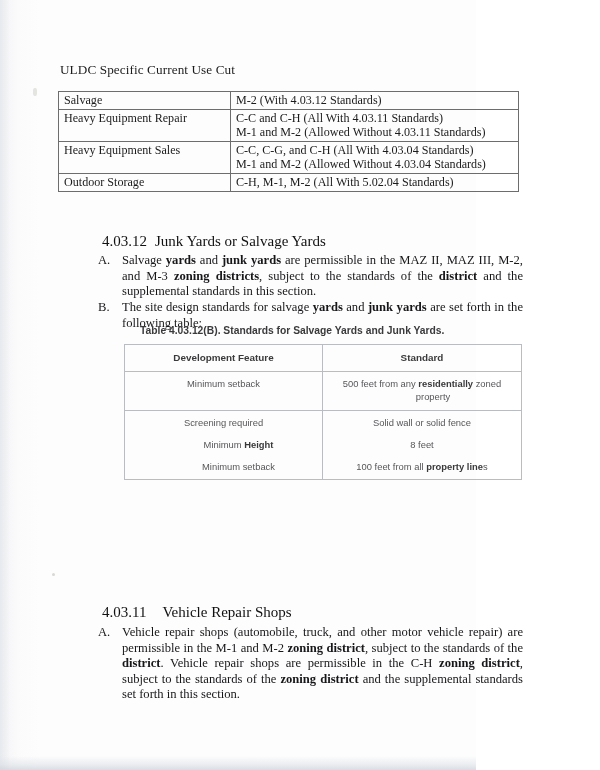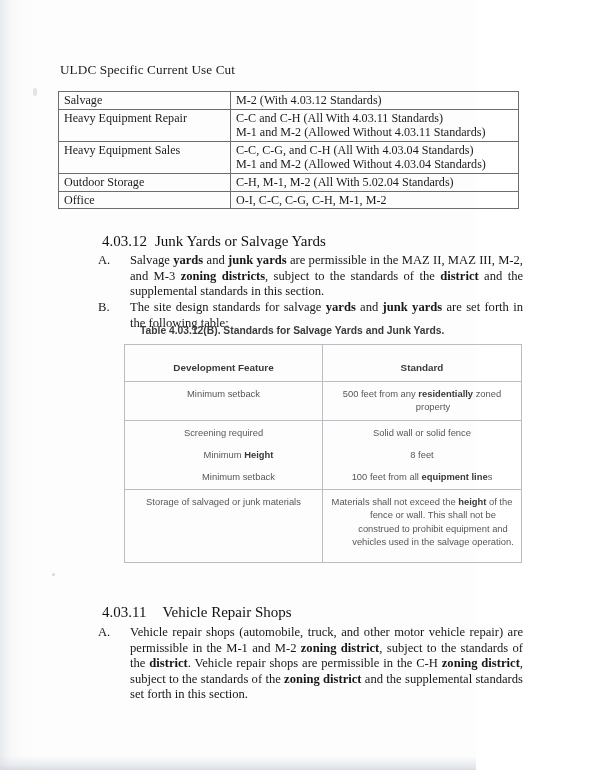--- a/index.html
+++ b/index.html
@@ -109,21 +109,21 @@
   }
   .para .ltr {
     position: absolute;
     left: 0;
     top: 0;
     width: 22px;
     text-align: left;
   }
   .para .bodytext {
     display: block;
-    margin-left: 32px;
+    margin-left: 24px;
   }
   .para b { font-weight: bold; }
 
   
   .tbl-caption {
     position: absolute;
     font-family: "Liberation Sans", "DejaVu Sans", sans-serif;
     font-size: 10.3px;
     font-weight: bold;
     color: #3a3a3c;
@@ -149,21 +149,21 @@
     padding: 5px 7px 6px 7px;
     vertical-align: top;
     text-align: center;
     font-weight: normal;
     line-height: 13.2px;
   }
   #std-table thead th {
     font-weight: bold;
     color: #3a3a3c;
     text-align: center;
-    padding-top: 16px;
+    padding-top: 6px;
     padding-bottom: 7px;
     font-size: 9.9px;
   }
   #std-table .hang-r {
     display: block;
     padding-left: 22px;
     text-indent: -22px;
   }
   #std-table .indent1 {
     display: block;
@@ -213,26 +213,20 @@
             <span class="z-line">C-C, C-G, and C-H (All With 4.03.04 Standards)</span>
             <span class="z-line">M-1 and M-2 (Allowed Without 4.03.04 Standards)</span>
           </td>
         </tr>
         <tr>
           <td>Outdoor Storage</td>
           <td>
             <span class="z-line">C-H, M-1, M-2 (All With 5.02.04 Standards)</span>
           </td>
         </tr>
-        <tr>
-          <td>Office</td>
-          <td>
-            <span class="z-line">O-I, C-C, C-G, C-H, M-1, M-2</span>
-          </td>
-        </tr>
       </tbody>
     </table>
 
     <div class="sec-head" style="left:74px; top:233px;">
       <span class="num">4.03.12</span><span>Junk Yards or Salvage Yards</span>
     </div>
 
     <div class="para" style="left:98px; top:253px; width:425px;">
       <span class="ltr">A.</span>
       <span class="bodytext">Salvage <b>yards</b> and <b>junk yards</b> are permissible in the MAZ II, MAZ III, M-2, and M-3 <b>zoning districts</b>, subject to the standards of the <b>district</b> and the supplemental standards in this section.</span>
@@ -258,27 +252,21 @@
       </thead>
       <tbody>
         <tr>
           <td>Minimum setback</td>
           <td>
               <span class="hang-r">500 feet from any <b>residentially</b> zoned property</span>
             </td>
         </tr>
         <tr>
           <td>Screening required<span class="gap"></span><span class="indent1">Minimum <b>Height</b></span><span class="gap"></span><span class="indent1">Minimum setback</span></td>
-          <td>Solid wall or solid fence<span class="gap"></span>8 feet<span class="gap"></span>100 feet from all <b>equipment line</b>s</td>
-        </tr>
-        <tr>
-          <td class="tall">Storage of salvaged or junk materials</td>
-          <td class="tall">
-              <span class="hang-r">Materials shall not exceed the <b>height</b> of the fence or wall.  This shall not be construed to prohibit equipment and vehicles used in the salvage operation.</span>
-            </td>
+          <td>Solid wall or solid fence<span class="gap"></span>8 feet<span class="gap"></span>100 feet from all <b>property line</b>s</td>
         </tr>
       </tbody>
     </table>
 
     <div class="sec-head" style="left:74px; top:604px;">
       <span class="num" style="margin-right:16px;">4.03.11</span><span>Vehicle Repair Shops</span>
     </div>
 
     <div class="para" style="left:98px; top:625px; width:425px;">
       <span class="ltr">A.</span>

